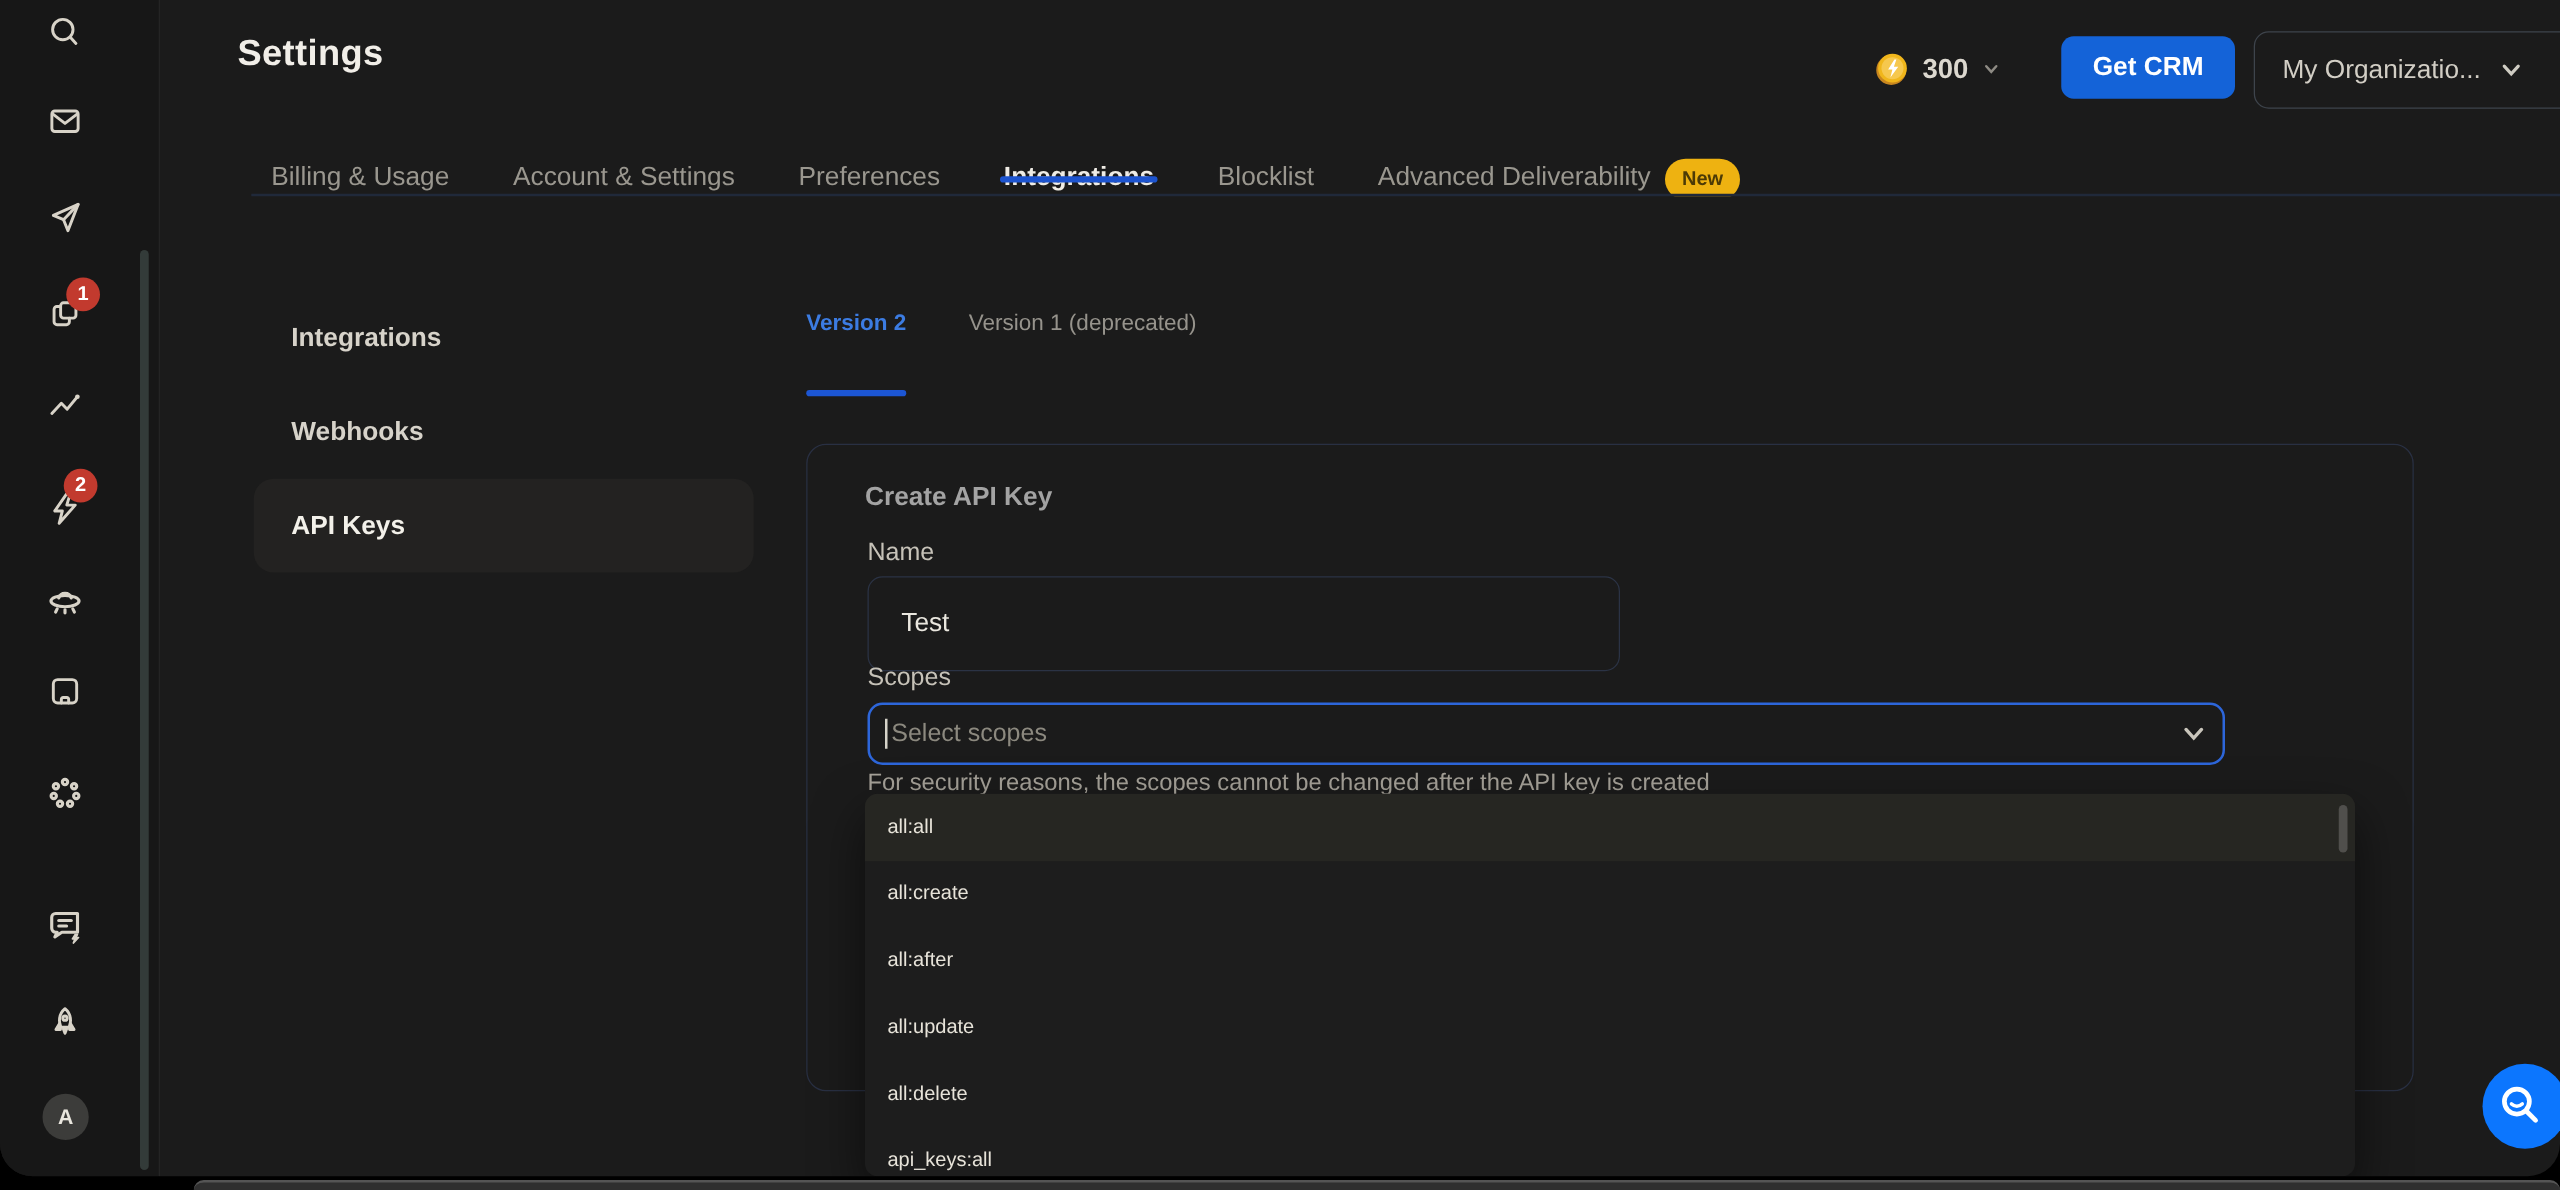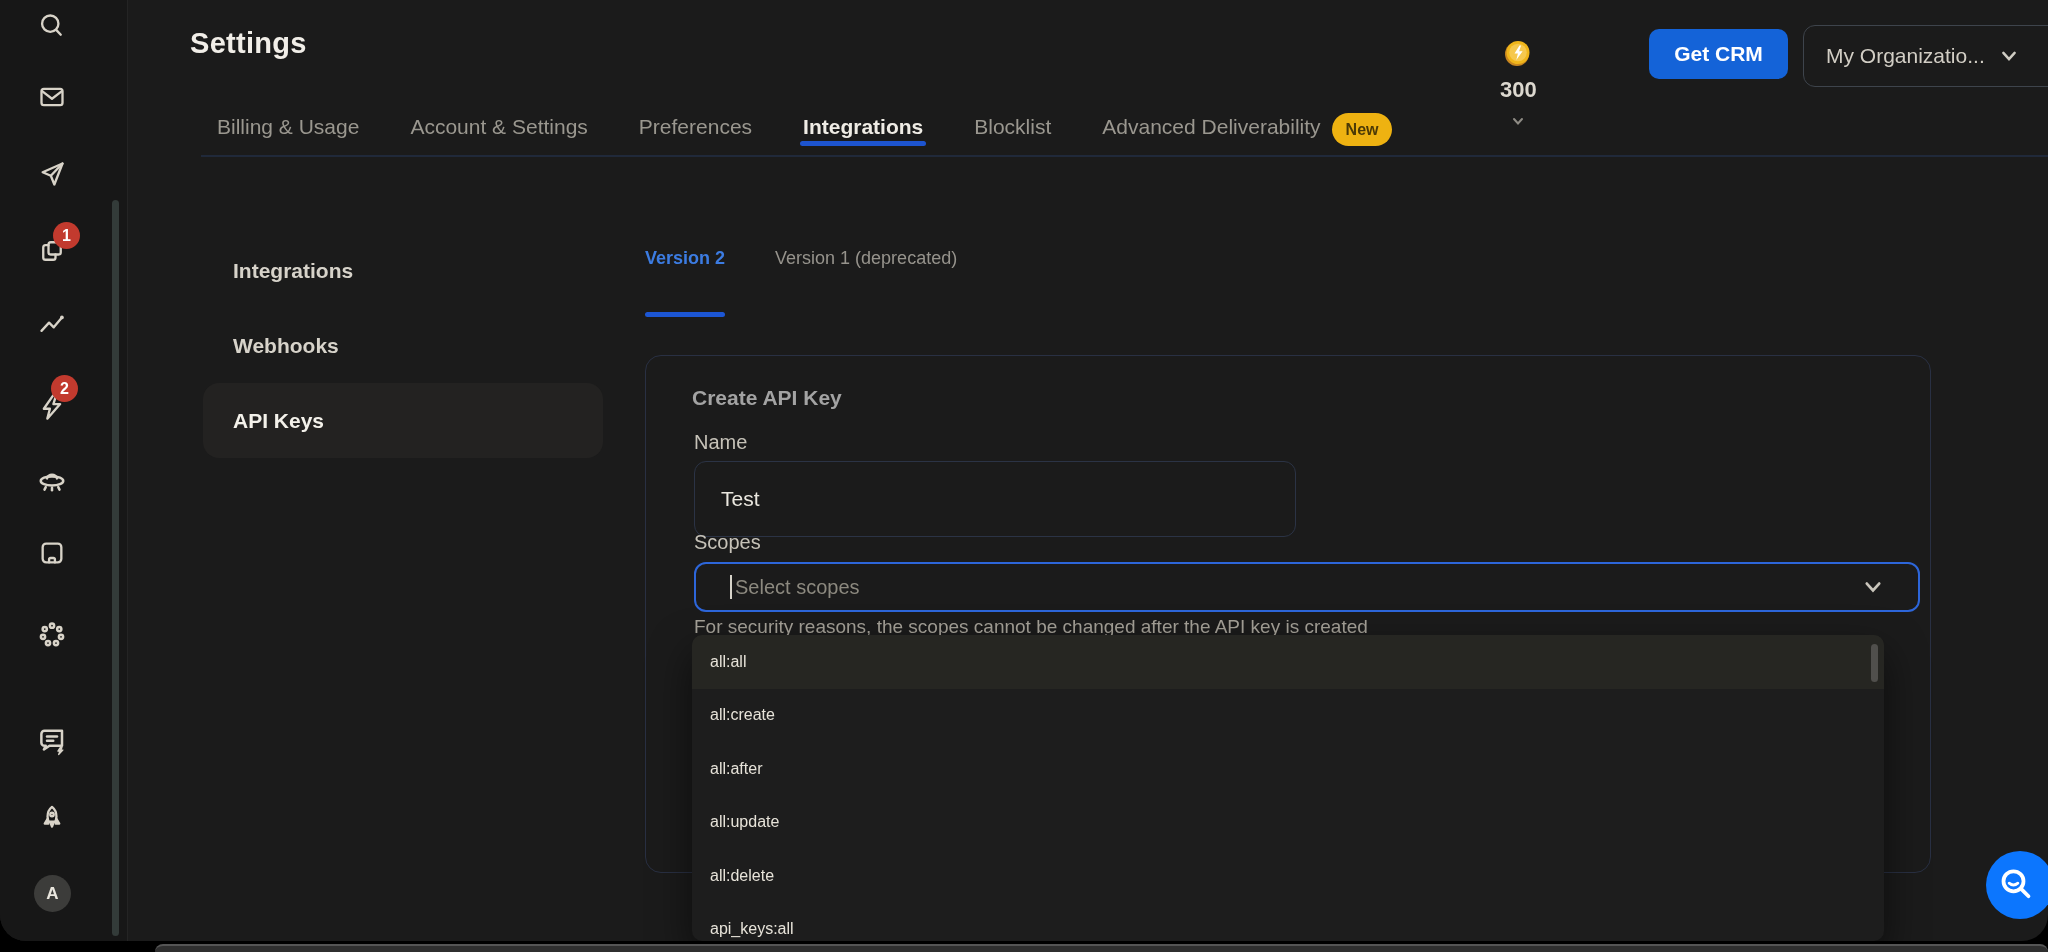--- a/index.html
+++ b/index.html
@@ -27,34 +27,34 @@
   .avatar{ position:absolute; left:34px; top:875px; width:37px; height:37px;
     border-radius:50%; background:#3c3c3a; color:#e9e6de; font-size:17px; font-weight:700;
     display:flex; align-items:center; justify-content:center; cursor:pointer; }
   .side-scrollbar{ position:absolute; left:112px; top:200px; width:7px; height:736px;
     border-radius:4px; background:#333b39; }
 
   
   .page-title{ position:absolute; left:190px; top:27px; font-size:29px; font-weight:700;
     color:#f1eee8; letter-spacing:.3px; }
   .credits{ position:absolute; left:1500px; top:39px; height:32px;
-    display:flex; align-items:center; gap:10px; cursor:pointer;flex-direction:column; }
+    display:flex; align-items:center; gap:10px; cursor:pointer; }
   .credits .amount{ font-size:22px; font-weight:700; color:#dcd8cf; }
   .btn-getcrm{ position:absolute; left:1649px; top:29px; width:139px; height:50px;
     background:#1463d8; border-radius:10px; display:flex; align-items:center; justify-content:center;
     color:#fff; font-size:21px; font-weight:700; cursor:pointer; }
   .org-box{ position:absolute; left:1803px; top:25px; width:262px; height:62px;
     border:1.5px solid #3e444c; border-radius:12px; display:flex; align-items:center;
     padding:0 22px; gap:14px; cursor:pointer; background:#1b1b1b; }
   .org-box .org-label{ font-size:21px; color:#d2cec5; white-space:nowrap; }
 
   
   .tabs-clip{ position:absolute; left:201px; top:105px; width:1847px; height:52px; overflow:hidden; }
   .tabs-row{ position:absolute; left:16px; top:-9px; display:flex; gap:51px; align-items:flex-start; }
-  .tab{ position:relative; display:flex; align-items:center; height:61px;
+  .tab{ position:relative; display:flex; align-items:flex-end; height:61px;
     font-size:21px; color:#9a978f; white-space:nowrap; cursor:pointer; line-height:30px; }
   .tab.active .tab-label{ color:#efece5; font-weight:700; }
   .tab.active::after{ content:''; position:absolute; left:-3px; right:-3px; top:45px;
     height:5px; background:#1d54cf; border-radius:3px; }
   .tabs-border{ position:absolute; left:201px; top:155px; width:1847px; height:2px; background:#20293a; }
   .new-badge{ position:relative; top:3px; margin-left:11px; height:33px; padding:0 14px;
     border-radius:17px; background:#eeb211; color:#4c3a06; font-size:16px; font-weight:700;
     display:inline-flex; align-items:center; }
 
   
@@ -73,23 +73,23 @@
   
   .card{ position:absolute; left:645px; top:355px; width:1286px; height:518px;
     border:1px solid #293043; border-radius:16px; }
   .card-title{ position:absolute; left:692px; top:386px; font-size:21px; font-weight:700; color:#a3a3a3; }
   .field-label{ position:absolute; left:694px; font-size:20px; color:#c6c2b8; }
   .lbl-name{ top:431px; } .lbl-scopes{ top:531px; }
   .name-input{ position:absolute; left:694px; top:461px; width:602px; height:76px;
     background:transparent; border:1.5px solid #2b3345; border-radius:12px;
     padding:0 26px; font-size:21px; color:#eae7df; outline:none;
     font-family:"Liberation Sans","DejaVu Sans",sans-serif; }
-  .scopes-select{ position:absolute; left:694px; top:562px; width:1226px; height:50px;
+  .scopes-select{ position:absolute; left:694px; top:562px; width:1086px; height:50px;
     border:2px solid #2d66da; border-radius:12px; display:flex; align-items:center;
-    padding:0 34px; cursor:text; background:#1b1b1b; }
+    padding:0 12px; cursor:text; background:#1b1b1b; }
   .caret{ width:2px; height:24px; background:#d6d3c9; margin-right:3px; }
   .scopes-input{ flex:1; background:transparent; border:none; outline:none;
     font-size:20px; color:#eae7df; font-family:"Liberation Sans","DejaVu Sans",sans-serif; }
   .scopes-input::placeholder{ color:#8c897f; }
   .helper-text{ position:absolute; left:694px; top:616px; font-size:19px; color:#a5a198; white-space:nowrap; }
 
   
   .dropdown{ position:absolute; left:692px; top:635px; width:1192px; height:306px;
     background:#1d1d1d; border-radius:10px; box-shadow:0 18px 40px rgba(0,0,0,.55);
     overflow:hidden; z-index:20; }

